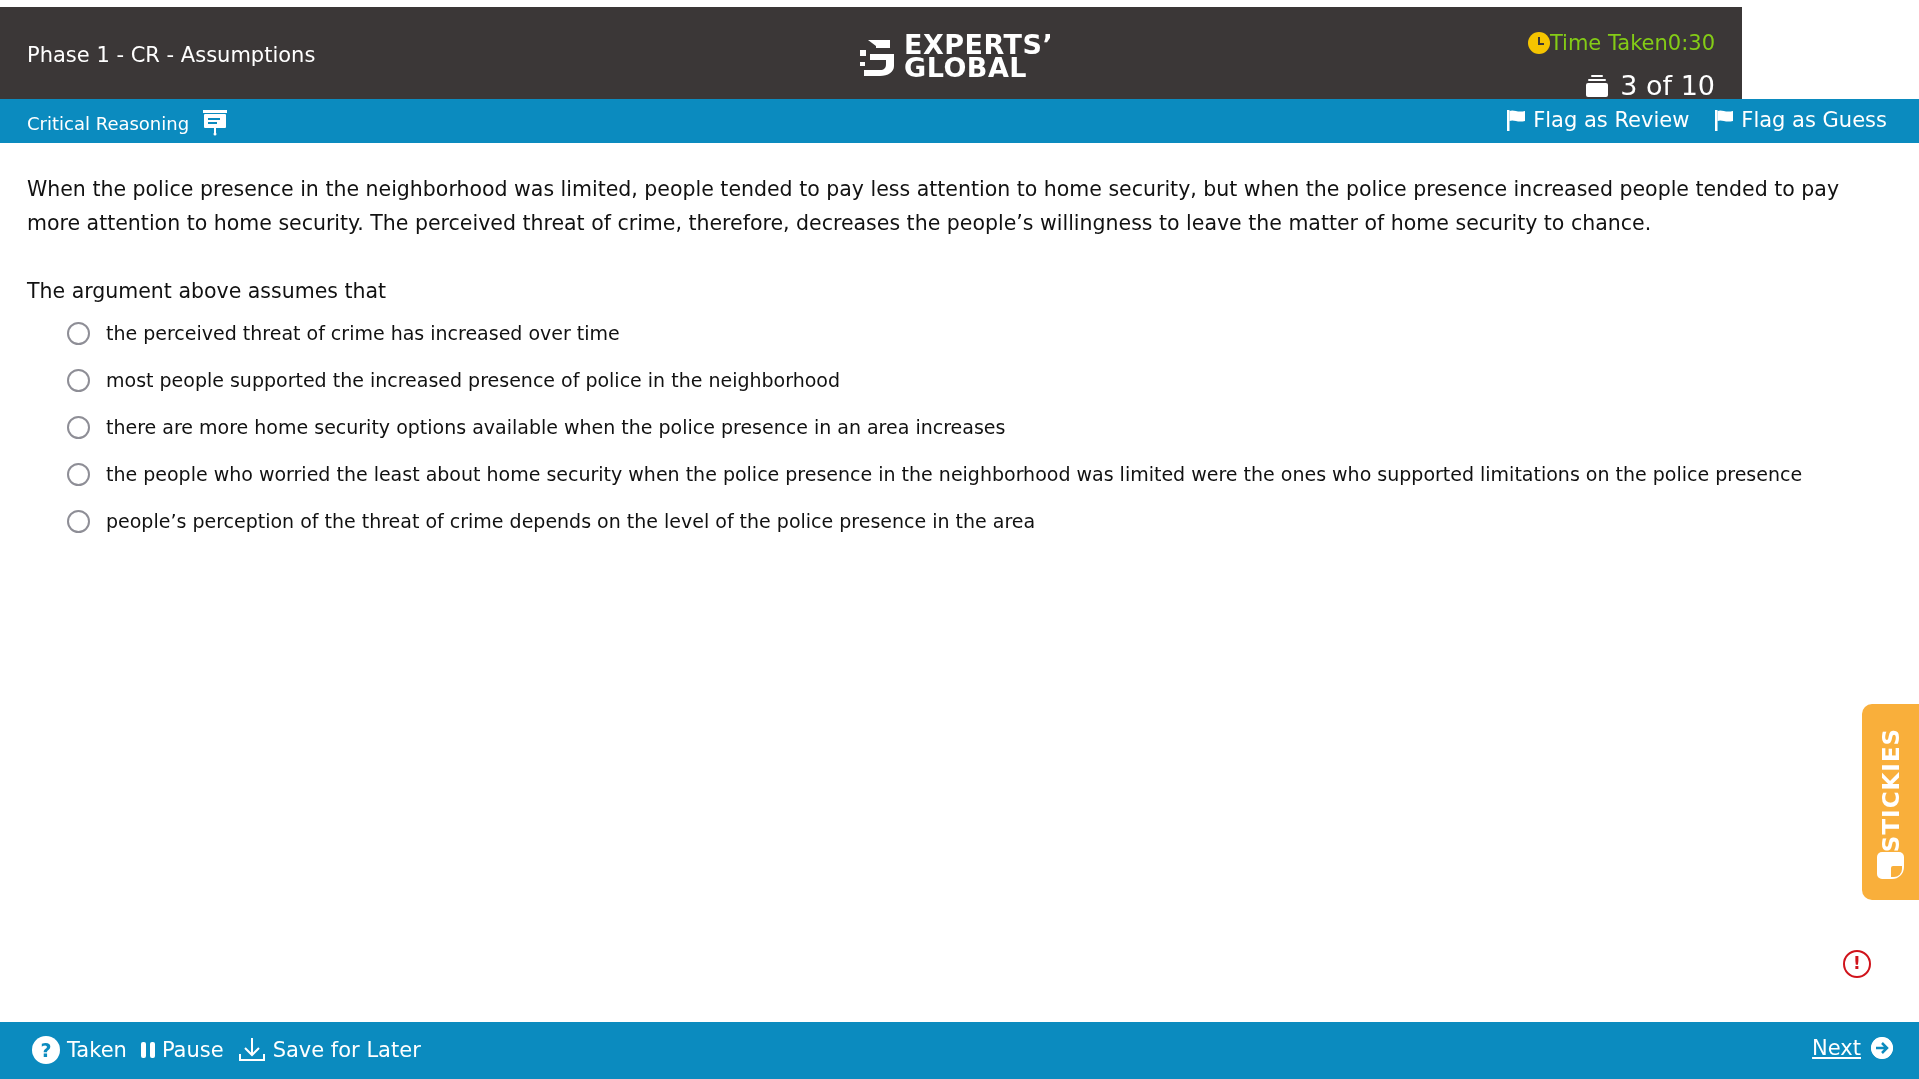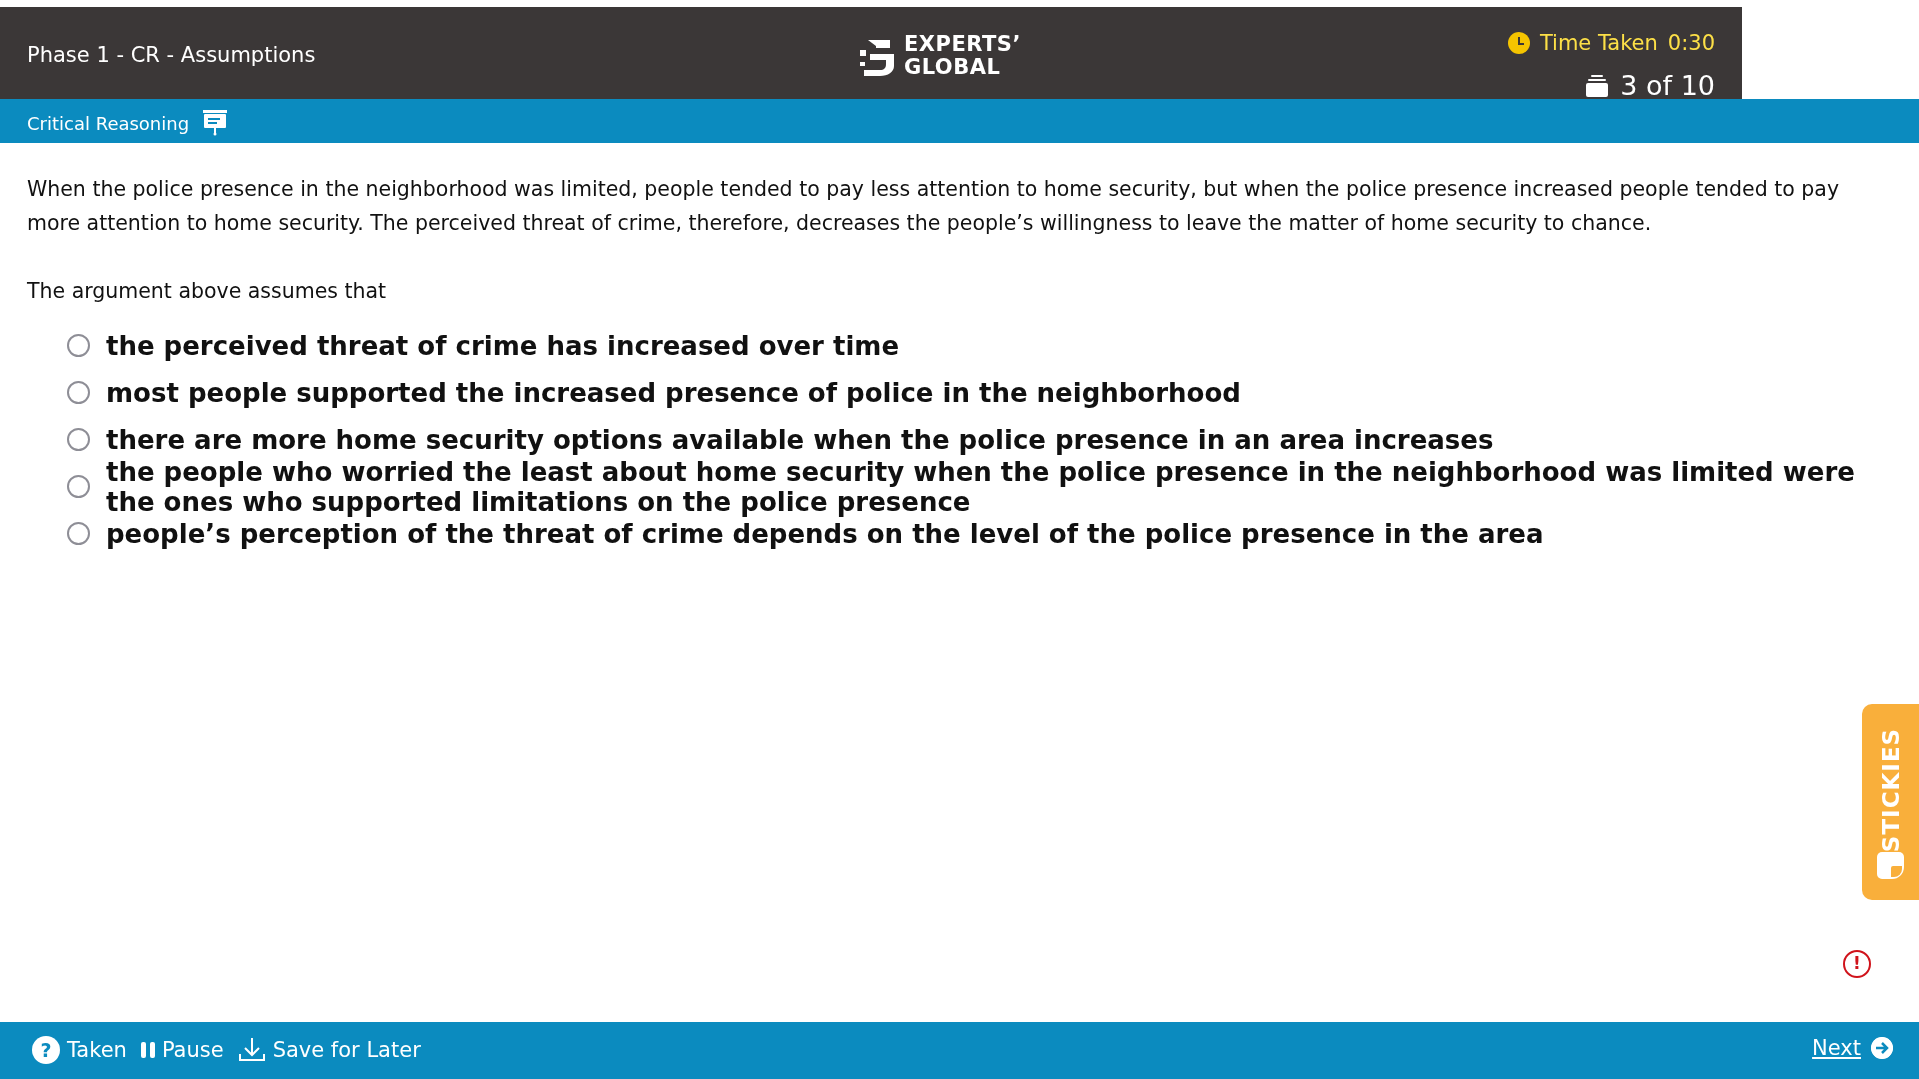--- a/index.html
+++ b/index.html
@@ -3,39 +3,39 @@
 <meta charset="utf-8">
 <style>
   * { box-sizing: border-box; margin: 0; padding: 0; }
   html, body { width: 1919px; height: 1079px; overflow: hidden; background: #ffffff; }
   body { font-family: "DejaVu Sans", sans-serif; color: #111; position: relative; }
 
   .topbar { position: absolute; left: 0; top: 7px; width: 1742px; height: 99px; background: #3b3737; color: #fff; }
   .topbar .title { position: absolute; left: 27px; top: 36px; font-size: 21px; }
   .logo { position: absolute; left: 860px; top: 26px; display: flex; align-items: center; gap: 8px; }
   .logo .mark { width: 36px; height: 40px; }
-  .logo .words { font-family: "DejaVu Sans", sans-serif; font-weight: bold; font-size: 21px; line-height: 23px; letter-spacing: 0.5px; color: #fff; }
-  .timer { position: absolute; right: 27px; top: 24px; display: flex; align-items: center; gap: 10px; color: #fde047; font-size: 21px; }
+  .logo .words { font-family: "DejaVu Sans", sans-serif; font-weight: bold; font-size: 27px; line-height: 23px; letter-spacing: 0.5px; color: #fff; }
+  .timer { position: absolute; right: 27px; top: 24px; display: flex; align-items: center; color: #84cc16; font-size: 21px; }
   .timer .clock { width: 22px; height: 22px; border-radius: 50%; background: #f5c400; position: relative; }
   .timer .clock::before { content: ""; position: absolute; left: 10px; top: 5px; width: 2px; height: 7px; background: #3b3737; }
   .timer .clock::after { content: ""; position: absolute; left: 10px; top: 11px; width: 6px; height: 2px; background: #3b3737; }
   .counter { position: absolute; right: 27px; top: 63px; display: flex; align-items: center; gap: 12px; font-size: 27px; color: #fff; }
   .stack-icon { width: 22px; height: 22px; position: relative; }
   .stack-icon i { position: absolute; left: 0; background: #fff; border-radius: 2px; }
 
   .subbar { position: absolute; left: 0; top: 99px; width: 1919px; height: 44px; background: #0b8bbf; color: #fff; }
   .subbar .section { position: absolute; left: 27px; top: 11px; font-size: 18px; display: flex; align-items: center; gap: 14px; text-align: center; }
   .flags { position: absolute; right: 32px; top: 9px; display: flex; gap: 26px; font-size: 21px; }
   .flag { display: flex; align-items: center; gap: 8px; cursor: pointer; }
 
   .content { position: absolute; left: 27px; top: 172px; width: 1860px; }
   .stimulus { font-size: 20.5px; line-height: 34px; color: #111; }
   .stem { margin-top: 34px; font-size: 20.5px; line-height: 34px; }
   .options { margin-top: 14px; }
-  .option { display: flex; align-items: center; height: 47px; font-size: 26px; cursor: pointer; font-weight: bold; }
+  .option { display: flex; align-items: flex-start; height: 47px; font-size: 19px; cursor: pointer; }
   .radio { width: 23px; height: 23px; border: 2.5px solid #8e8e96; border-radius: 50%; margin-left: 40px; margin-right: 16px; flex-shrink: 0; background: #fff; }
 
   .stickies { position: absolute; left: 1862px; top: 704px; width: 57px; height: 196px; background: #f9af3b; border-radius: 10px 0 0 10px; color: #fff; cursor: pointer; }
   .stickies .label { position: absolute; left: 50%; top: 86px; transform: translate(-50%, -50%) rotate(-90deg); font-weight: bold; font-size: 23px; letter-spacing: 1px; white-space: nowrap; }
   .stickies .note { position: absolute; left: 15px; top: 148px; width: 27px; height: 27px; background: #fff; border-radius: 5px 5px 12px 5px; }
   .stickies .note::after { content: ""; position: absolute; right: 2px; bottom: 2px; width: 11px; height: 11px; background: #f9af3b; border-radius: 2px 0 8px 0; }
 
   .alert { position: absolute; left: 1843px; top: 950px; width: 28px; height: 28px; border: 2.5px solid #d0131b; border-radius: 50%; color: #d0131b; font-weight: bold; font-size: 17px; text-align: center; line-height: 23px; cursor: pointer; }
 
   .footer { position: absolute; left: 0; top: 1022px; width: 1919px; height: 57px; background: #0b8bbf; color: #fff; }
@@ -86,20 +86,36 @@
   <div class="section">
     <span>Critical Reasoning</span>
     <svg width="24" height="26" viewBox="0 0 24 26" style="cursor:pointer;">
       <rect x="0" y="0" width="24" height="3" fill="#fff"></rect>
       <rect x="1" y="4" width="22" height="14" rx="1" fill="#fff"></rect>
       <rect x="5" y="8" width="12" height="2" fill="#0b8bbf"></rect>
       <rect x="5" y="12" width="9" height="2" fill="#0b8bbf"></rect>
       <rect x="11" y="18" width="2" height="5" fill="#fff"></rect>
       <circle cx="12" cy="24" r="1.5" fill="#fff"></circle>
     </svg>
+  </div>
+  <div class="flags">
+    <div class="flag">
+      <svg width="18" height="22" viewBox="0 0 18 22">
+        <rect x="0" y="1" width="2.5" height="21" fill="#fff"></rect>
+        <path d="M2.5 2 C7 0, 10 4, 18 2 V12 C10 14, 7 10, 2.5 12 Z" fill="#fff"></path>
+      </svg>
+      <span>Flag as Review</span>
+    </div>
+    <div class="flag">
+      <svg width="18" height="22" viewBox="0 0 18 22">
+        <rect x="0" y="1" width="2.5" height="21" fill="#fff"></rect>
+        <path d="M2.5 2 C7 0, 10 4, 18 2 V12 C10 14, 7 10, 2.5 12 Z" fill="#fff"></path>
+      </svg>
+      <span>Flag as Guess</span>
+    </div>
   </div>
 </div>
 
 <div class="content">
   <p class="stimulus">When the police presence in the neighborhood was limited, people tended to pay less attention to home security, but when the police presence increased people tended to pay more attention to home security. The perceived threat of crime, therefore, decreases the people’s willingness to leave the matter of home security to chance.</p>
   <p class="stem">The argument above assumes that</p>
   <div class="options">
     <label class="option">
       <span class="radio"></span>
       <span>the perceived threat of crime has increased over time</span>

